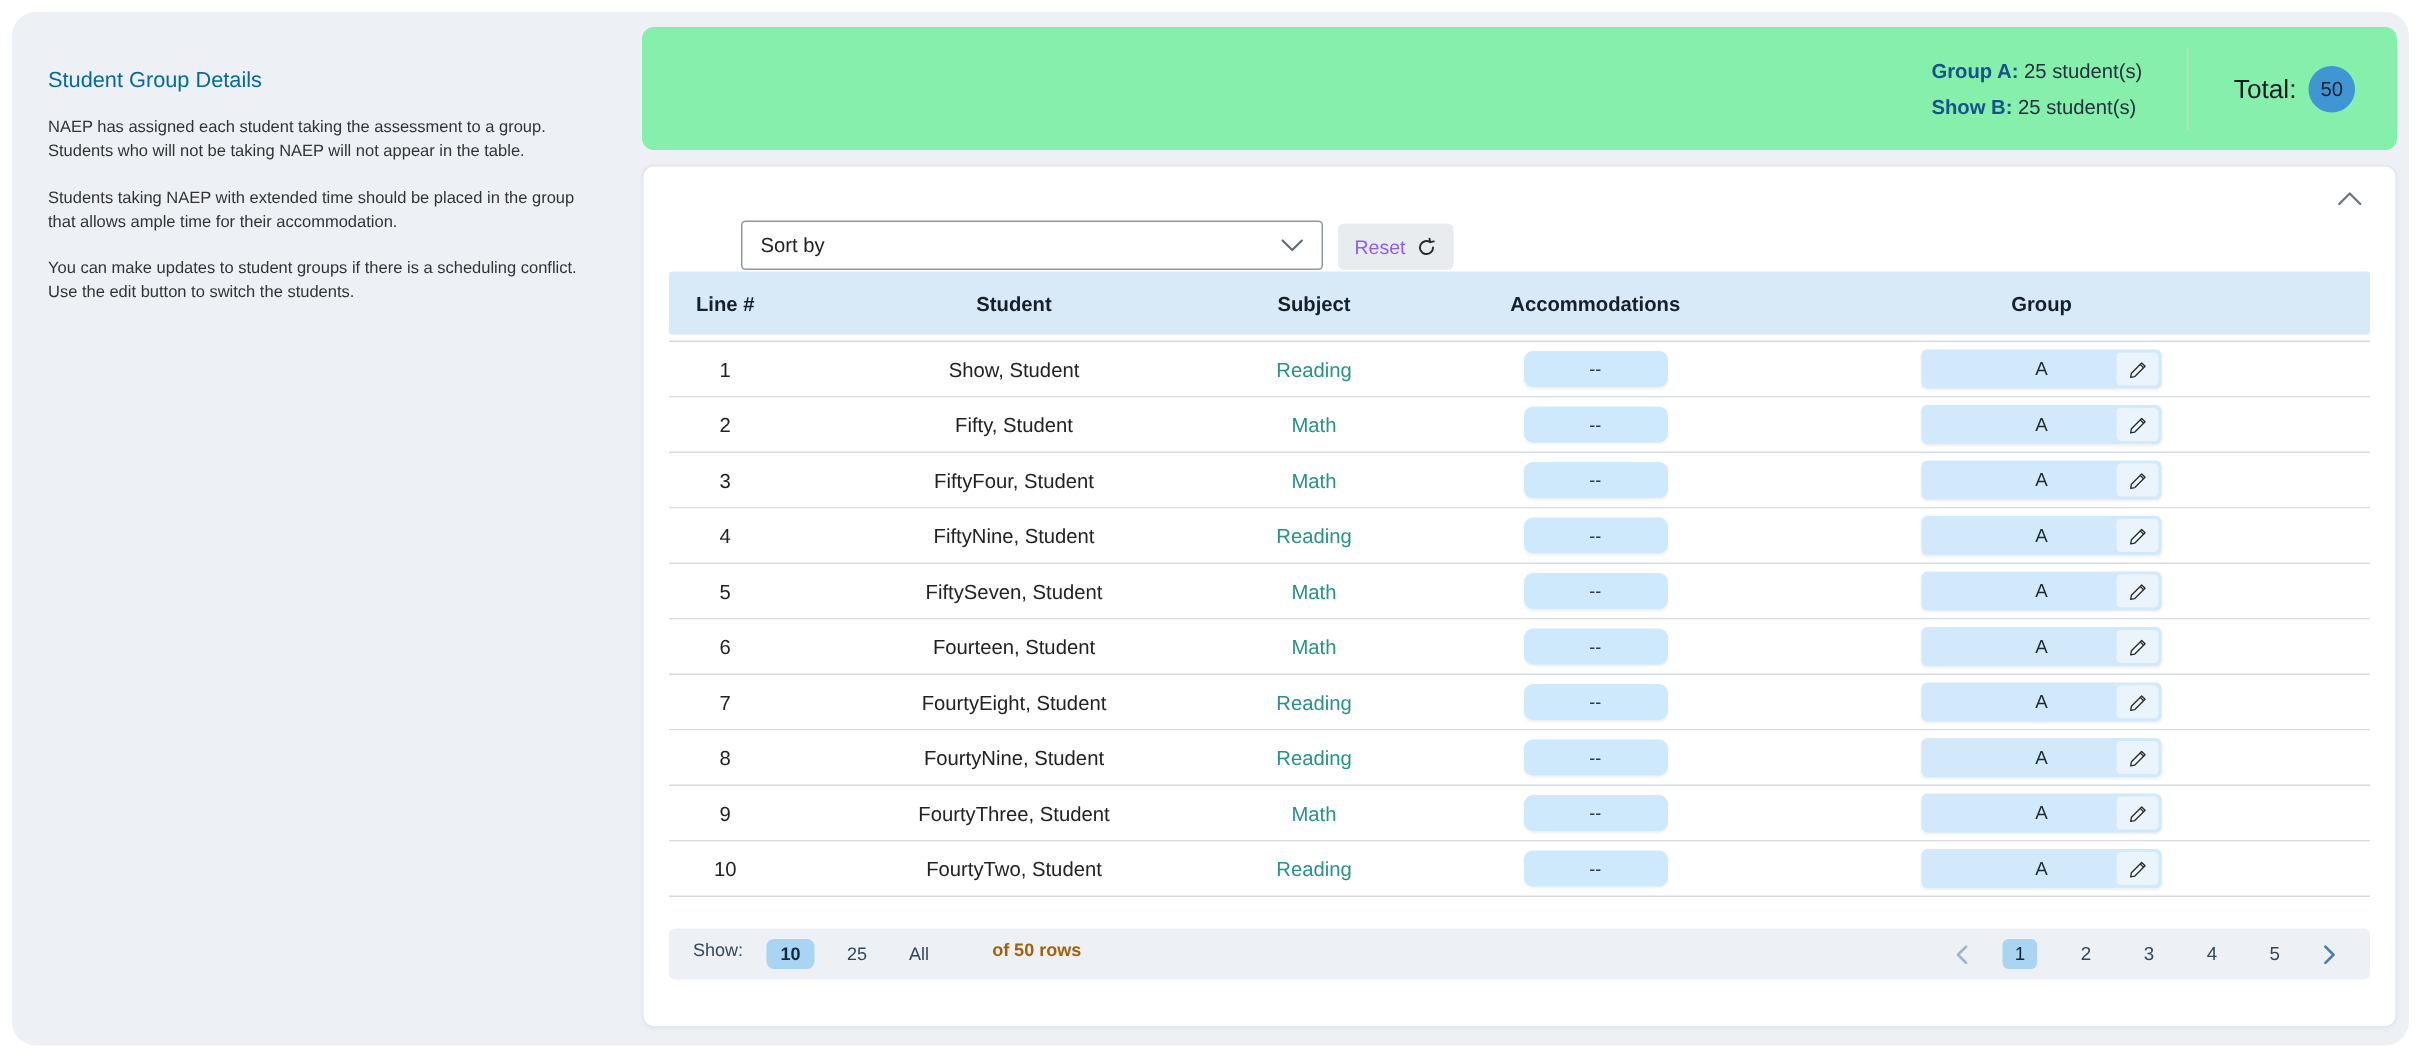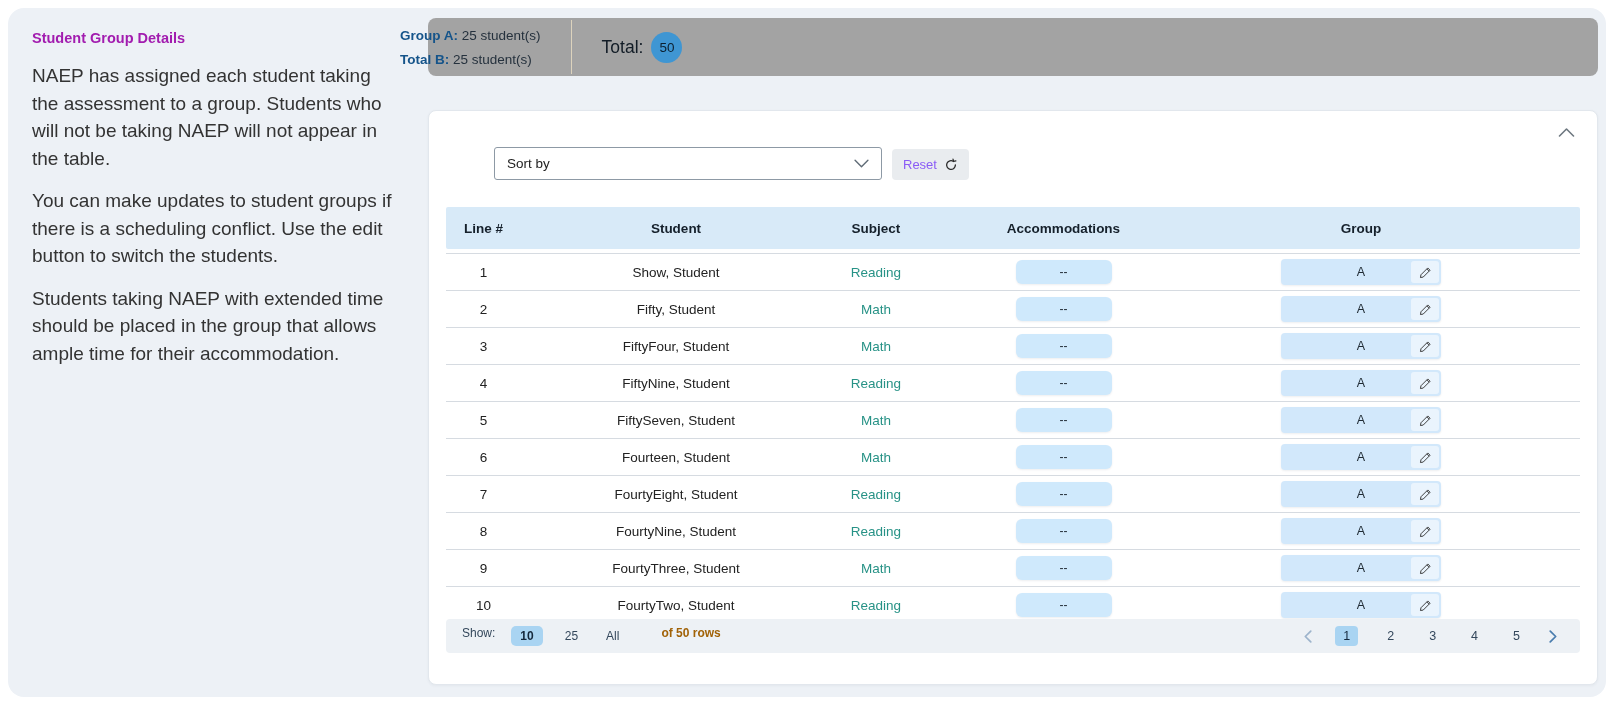--- a/index.html
+++ b/index.html
@@ -10,27 +10,27 @@
     -webkit-font-smoothing:antialiased;
   }
   .frame {
     position:absolute; left:8px; top:8px; right:8px; bottom:12px;
     background:#edf1f6; border-radius:16px;
   }
   
   .info {
     position:absolute; left:24px; top:22px; width:362px; color:#2e2e2e;
   }
-  .info h1 { font-size:14.5px; font-weight:bold; color:#a21caf; margin-bottom:16px; }
-  .info p  { font-size:19px; line-height:1.45; margin-bottom:15px; color:#333; }
+  .info h1 { font-size:14.5px; font-weight:normal; color:#0369a1; margin-bottom:16px;margin-top:16px; }
+  .info p  { font-size:11px; line-height:1.45; margin-bottom:15px; color:#333; }
   
   .banner {
-    position:absolute; left:420px; top:10px; width:1170px; height:58px;
-    background:#a3a3a3; border-radius:8px;
-    display:flex; align-items:center; justify-content:flex-start;
+    position:absolute; left:420px; top:10px; width:1170px; height:82px;
+    background:#86efac; border-radius:8px;
+    display:flex; align-items:center; justify-content:flex-end;
   }
   .banner-cluster { display:flex; align-items:center; position:relative; left:-28px; }
   .group-counts { display:flex; flex-direction:column; gap:9px; }
   .group-line { font-size:13.5px; color:#25313d; }
   .group-label { font-weight:bold; color:#15548a; }
   .banner-divider { width:1px; height:54px; background:#ddd3bd; margin:0 30px; }
   .total-wrap { display:flex; align-items:center; }
   .total-label { font-size:17.5px; color:#121c26; }
   .total-badge {
     width:31px; height:31px; border-radius:50%; background:#3f96d3;
@@ -51,21 +51,21 @@
     font-size:13.5px; color:#222; cursor:pointer;
   }
   .sortbox .chev { margin-left:auto; line-height:0; }
   .reset-btn {
     height:31px; background:#e9ecef; border:none; border-radius:4px;
     padding:0 11px; font-size:13px; color:#8b5cf6; display:flex;
     align-items:center; gap:7px; cursor:pointer;
     font-family:"Liberation Sans","DejaVu Sans",sans-serif;
   }
   
-  .tbl { position:absolute; left:17px; top:96px; width:1134px; }
+  .tbl { position:absolute; left:17px; top:70px; width:1134px; }
   .tr {
     display:grid; grid-template-columns:75px 310px 90px 285px 310px 1fr;
     align-items:center; text-align:center;
   }
   .thead {
     height:42px; background:#d8eaf8; font-weight:bold; font-size:13.5px;
     color:#15202b; border-radius:2px; margin-bottom:4px;
   }
   .tbody { border-top:1px solid #d6dbe1; }
   .row { height:37px; border-bottom:1px solid #d6dbe1; font-size:13.5px; color:#222; background:#fff; }
@@ -105,33 +105,33 @@
   .nav-btn { background:none; border:none; cursor:pointer; line-height:0; padding:0; }
 </style>
 </head>
 <body>
 
 <div class="frame">
 
   <div class="info">
     <h1>Student Group Details</h1>
     <p>NAEP has assigned each student taking the assessment to a group. Students who will not be taking NAEP will not appear in the table.</p>
+    <p>Students taking NAEP with extended time should be placed in the group that allows ample time for their accommodation.</p>
     <p>You can make updates to student groups if there is a scheduling conflict. Use the edit button to switch the students.</p>
-    <p>Students taking NAEP with extended time should be placed in the group that allows ample time for their accommodation.</p>
   </div>
 
   <div class="banner">
     <div class="banner-cluster">
       <div class="group-counts">
         <div class="group-line">
           <span class="group-label">Group A:</span>
           <span>25 student(s)</span>
         </div>
         <div class="group-line">
-          <span class="group-label">Total B:</span>
+          <span class="group-label">Show B:</span>
           <span>25 student(s)</span>
         </div>
       </div>
       <div class="banner-divider"></div>
       <div class="total-wrap">
         <span class="total-label">Total:</span>
         <span class="total-badge">50</span>
       </div>
     </div>
   </div>

